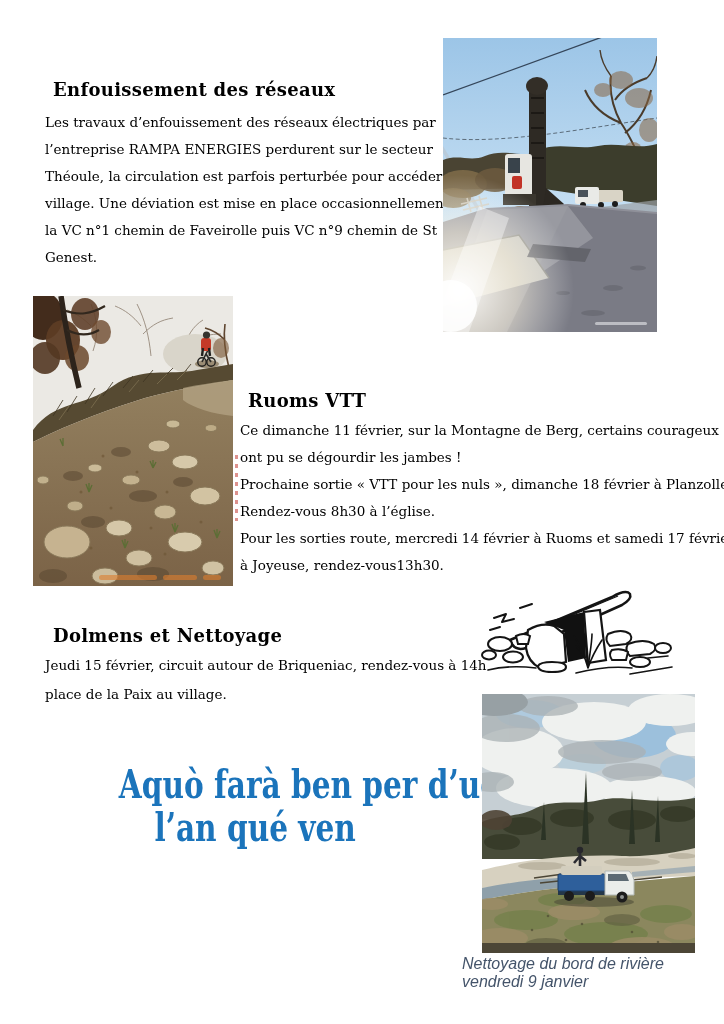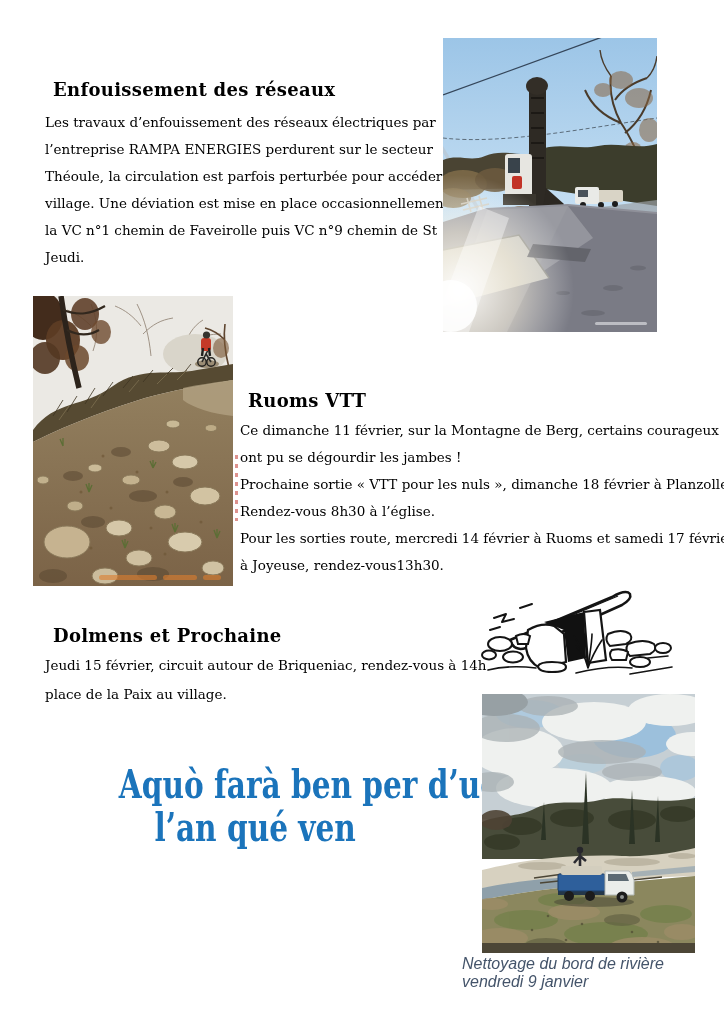--- a/index.html
+++ b/index.html
@@ -35,21 +35,21 @@
 
 <div class="page">
 
   <h2 class="heading" style="left:45px;top:71px;">Enfouissement des réseaux</h2>
   <div class="para" style="left:45px;top:105px;">
     <div class="pline">Les travaux d’enfouissement des réseaux électriques par</div>
     <div class="pline">l’entreprise RAMPA ENERGIES perdurent sur le secteur</div>
     <div class="pline">Théoule, la circulation est parfois perturbée pour accéder au</div>
     <div class="pline">village. Une déviation est mise en place occasionnellement par</div>
     <div class="pline">la VC n°1 chemin de Faveirolle puis VC n°9 chemin de St</div>
-    <div class="pline">Jeudi.</div>
+    <div class="pline">Genest.</div>
   </div>
 
   <figure class="photo" style="left:443px;top:38px;width:214px;height:294px;margin:0;">
     <svg viewBox="0 0 214 294" preserveAspectRatio="none">
       <defs>
         <linearGradient id="sky1" x1="0" y1="0" x2="0" y2="1">
           <stop offset="0" stop-color="#9cc5e7"></stop>
             <stop offset=".55" stop-color="#c2ddf2"></stop>
             <stop offset="1" stop-color="#e4f0fa"></stop>
         </linearGradient>
@@ -227,21 +227,21 @@
   <h2 class="heading" style="left:240px;top:382px;">Ruoms VTT</h2>
   <div class="para" style="left:240px;top:413px;">
     <div class="pline">Ce dimanche 11 février, sur la Montagne de Berg, certains courageux</div>
     <div class="pline">ont pu se dégourdir les jambes !</div>
     <div class="pline">Prochaine sortie « VTT pour les nuls », dimanche 18 février à Planzolles</div>
     <div class="pline">Rendez-vous 8h30 à l’église.</div>
     <div class="pline">Pour les sorties route, mercredi 14 février à Ruoms et samedi 17 février</div>
     <div class="pline">à Joyeuse, rendez-vous13h30.</div>
   </div>
 
-  <h2 class="heading" style="left:45px;top:617px;">Dolmens et Prochaine</h2>
+  <h2 class="heading" style="left:45px;top:617px;">Dolmens et Nettoyage</h2>
   <div class="para" style="left:45px;top:647px;line-height:21px;">
     <div class="pline">Jeudi 15 février, circuit autour de Briqueniac, rendez-vous à 14h</div>
     <div class="pline">place de la Paix au village.</div>
   </div>
 
   <figure class="photo" style="left:480px;top:578px;width:195px;height:100px;margin:0;">
     <svg viewBox="0 0 195 100" preserveAspectRatio="none">
       <g fill="none" stroke="#141414" stroke-width="2" stroke-linejoin="round" stroke-linecap="round">
         <path d="M14,40 L26,36 L22,44 L34,41 M40,30 L52,26 M10,52 L20,49"></path>
       </g>

